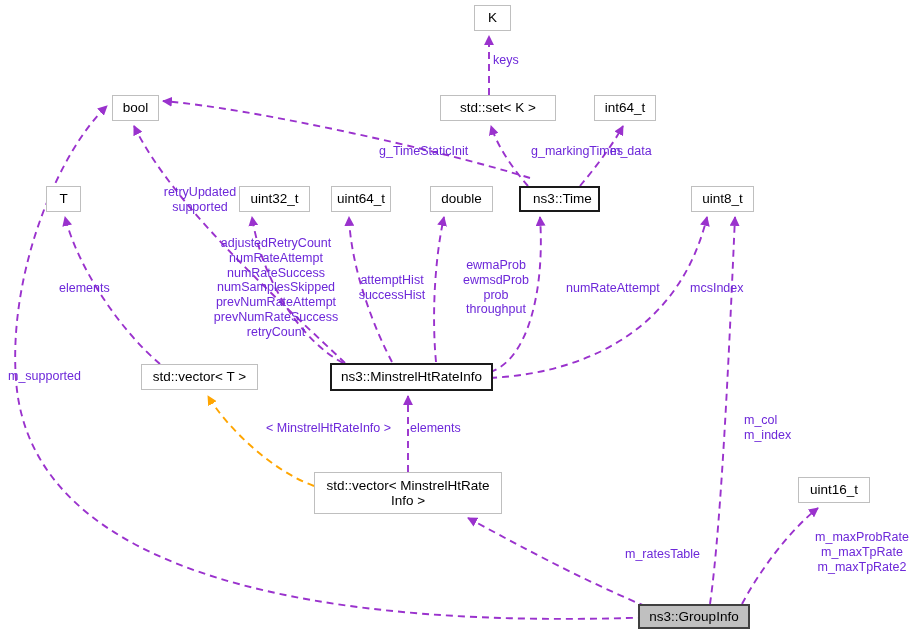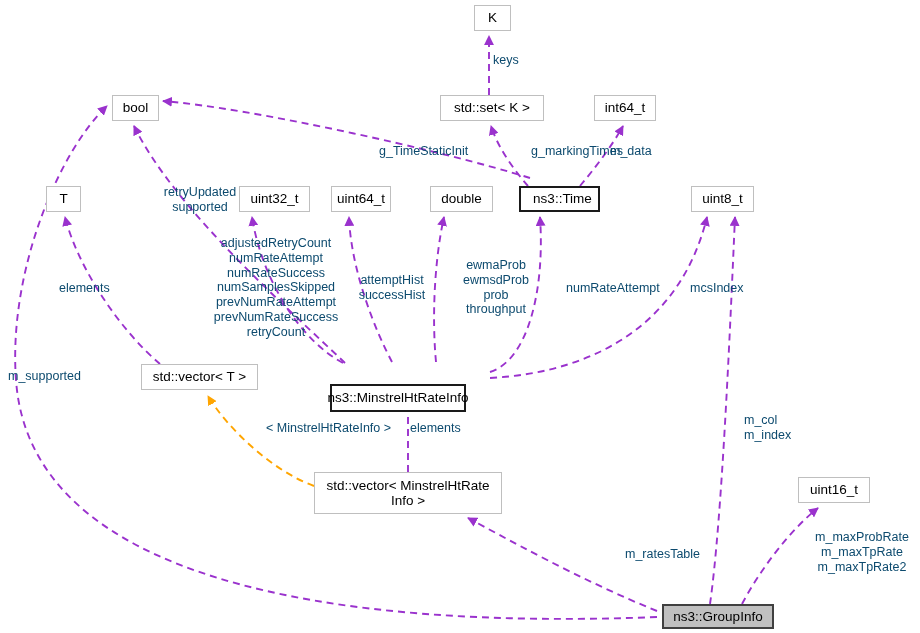--- a/index.html
+++ b/index.html
@@ -41,21 +41,21 @@
   .node.strong {
     border: 2px solid #1a1a1a;
   }
   .node.filled {
     background: #c0c0c0;
     border: 2px solid #404040;
   }
   .edge-label {
     position: absolute;
     font-size: 12.5px;
-    color: #0c4a6e;
+    color: #6d28d9;
     line-height: 1.18;
     white-space: pre-line;
     z-index: 2;
     background: transparent;
   }
   .edge-label.center { text-align: center; }
   .edge-label.left { text-align: left; }
 </style>
 </head>
 <body>
@@ -110,46 +110,46 @@
     <g fill="none" stroke="#ffa500" stroke-width="1.9" stroke-dasharray="7,5" marker-end="url(#ah-orange)">
 
       <path d="M 314 486 C 270 470 225 425 208 396"></path>
     </g>
   </svg>
 
   <div class="node" style="left:474px; top:5px; width:37px; height:26px;">K</div>
 
   <div class="node" style="left:112px; top:95px; width:47px; height:26px;">bool</div>
 
-  <div class="node" style="left:440px; top:95px; width:104px; height:26px;">std::set&lt; K &gt;</div>
+  <div class="node" style="left:440px; top:95px; width:116px; height:26px;">std::set&lt; K &gt;</div>
 
   <div class="node" style="left:594px; top:95px; width:62px; height:26px;">int64_t</div>
 
   <div class="node" style="left:46px; top:186px; width:35px; height:26px;">T</div>
 
   <div class="node" style="left:239px; top:186px; width:71px; height:26px;">uint32_t</div>
 
   <div class="node" style="left:331px; top:186px; width:60px; height:26px;">uint64_t</div>
 
   <div class="node" style="left:430px; top:186px; width:63px; height:26px;">double</div>
 
   <div class="node strong" style="left:519px; top:186px; width:81px; height:26px;padding-left:6px;">ns3::Time</div>
 
   <div class="node" style="left:691px; top:186px; width:63px; height:26px;">uint8_t</div>
 
   <div class="node" style="left:141px; top:364px; width:117px; height:26px;">std::vector&lt; T &gt;</div>
 
-  <div class="node strong" style="left:330px; top:363px; width:136px; height:28px;margin-top:21px;">ns3::MinstrelHtRateInfo</div>
+  <div class="node strong" style="left:330px; top:363px; width:163px; height:28px;">ns3::MinstrelHtRateInfo</div>
 
   <div class="node" style="left:314px; top:472px; width:188px; height:42px;">std::vector&lt; MinstrelHtRate
 Info &gt;</div>
 
   <div class="node" style="left:798px; top:477px; width:72px; height:26px;">uint16_t</div>
 
-  <div class="node filled" style="left:662px; top:604px; width:112px; height:25px;">ns3::GroupInfo</div>
+  <div class="node filled" style="left:638px; top:604px; width:112px; height:25px;">ns3::GroupInfo</div>
 
   <div class="edge-label left" style="left:493px; top:53px;">keys</div>
 
   <div class="edge-label left" style="left:379px; top:144px;">g_TimeStaticInit</div>
 
   <div class="edge-label left" style="left:491px; top:144px;margin-left:40px;">g_markingTimes</div>
 
   <div class="edge-label left" style="left:610px; top:144px;">m_data</div>
 
   <div class="edge-label center" style="left:137px; top:185px; width:126px;">retryUpdated

